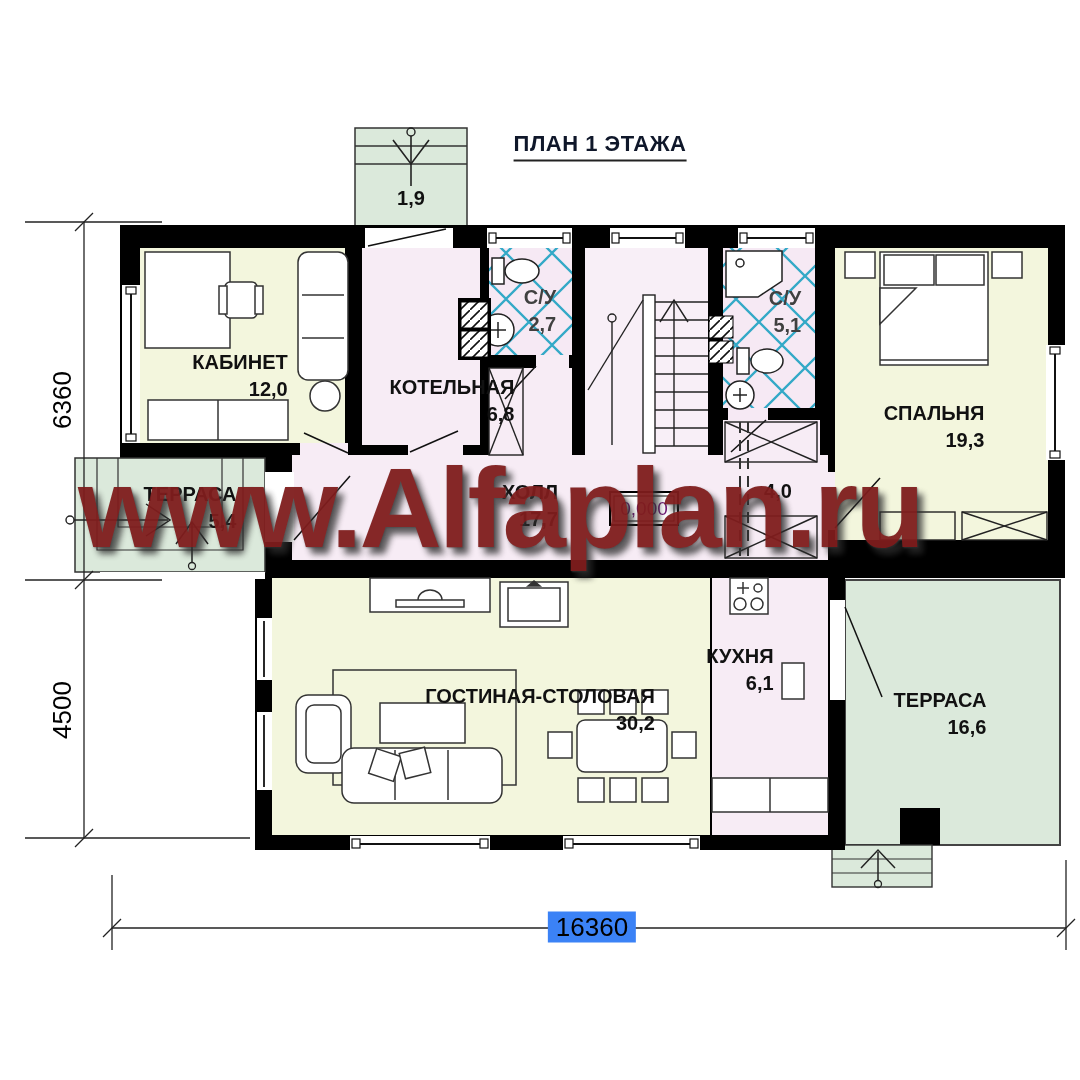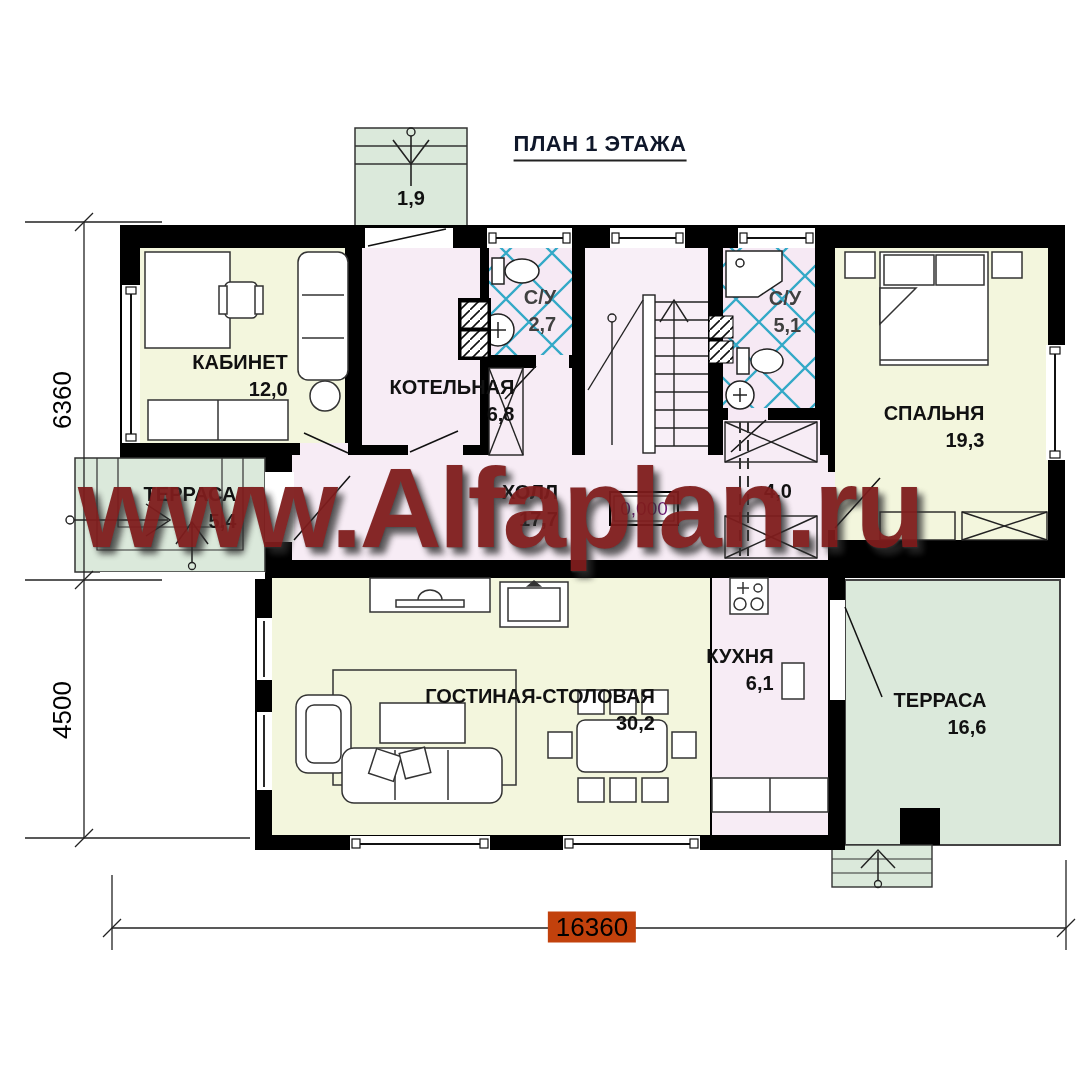--- a/index.html
+++ b/index.html
@@ -7,21 +7,21 @@
           font-family:"Liberation Sans", sans-serif;}
   svg.plan{position:absolute;left:0;top:0;z-index:1;}
   .lbl{position:absolute;z-index:20;transform:translate(-50%,-50%);text-align:right;
        white-space:nowrap;color:#111;font-weight:700;font-size:20px;line-height:1.35;}
   .lbl .num{font-weight:700;}
   .lbl-blue{color:#404040;}
   .title{position:absolute;z-index:20;transform:translate(-50%,-50%);font-size:22px;
          font-weight:700;color:#0f172a;border-bottom:2px solid #222;padding-bottom:3px;
          letter-spacing:0.5px;white-space:nowrap;}
   .dim{position:absolute;z-index:20;font-size:26px;font-weight:400;color:#000;
-       white-space:nowrap;transform:translate(-50%,-50%);background:#c2410c;padding:0 8px;}
+       white-space:nowrap;transform:translate(-50%,-50%);background:#3b82f6;padding:0 8px;}
   .dim-v{transform:translate(-50%,-50%) rotate(-90deg);background:#fff;padding:0 6px;}
   .elev{position:absolute;z-index:20;transform:translate(-50%,-50%);font-size:19px;
         font-weight:400;color:#701a75;}
   .watermark{position:absolute;z-index:50;left:78px;top:451px;font-size:114px;font-weight:700;
              color:#7f1d1d;opacity:0.95;letter-spacing:-3px;white-space:nowrap;line-height:1;
              text-shadow:6px 7px 6px rgba(45,45,45,0.8), 1px 1px 2px rgba(90,90,90,0.6);
              pointer-events:none;}
 </style>
 </head>
 <body>

